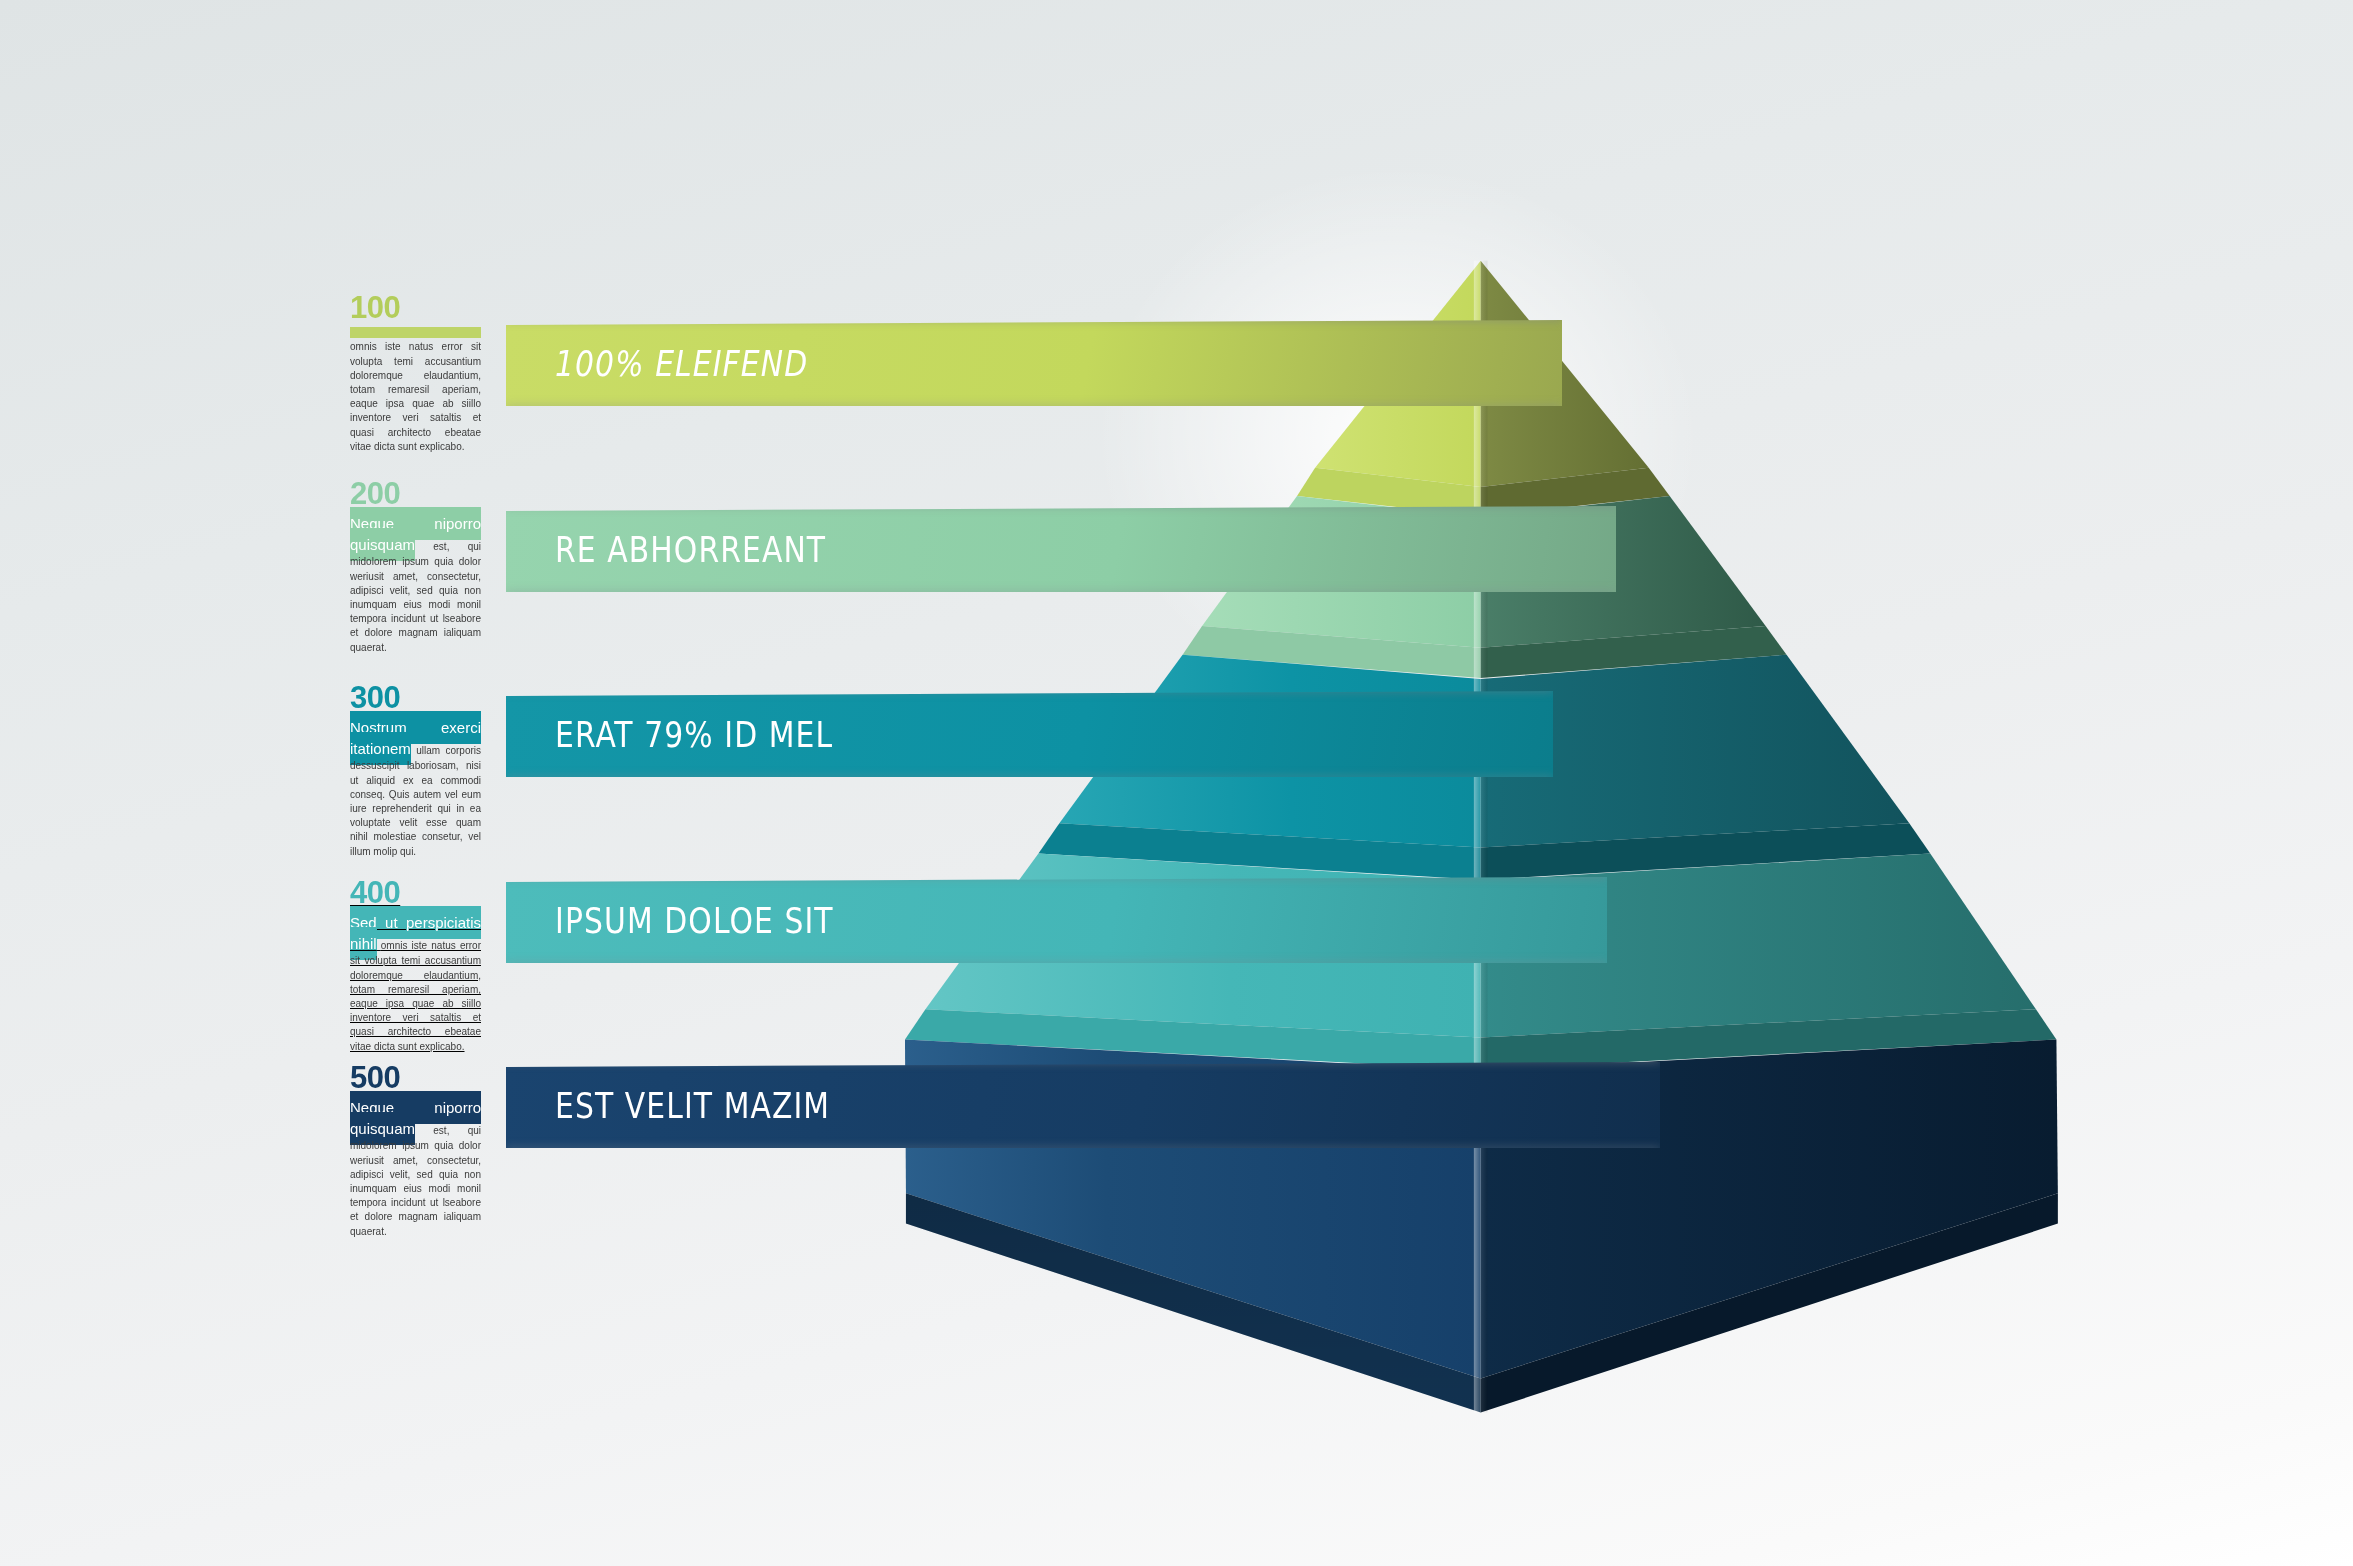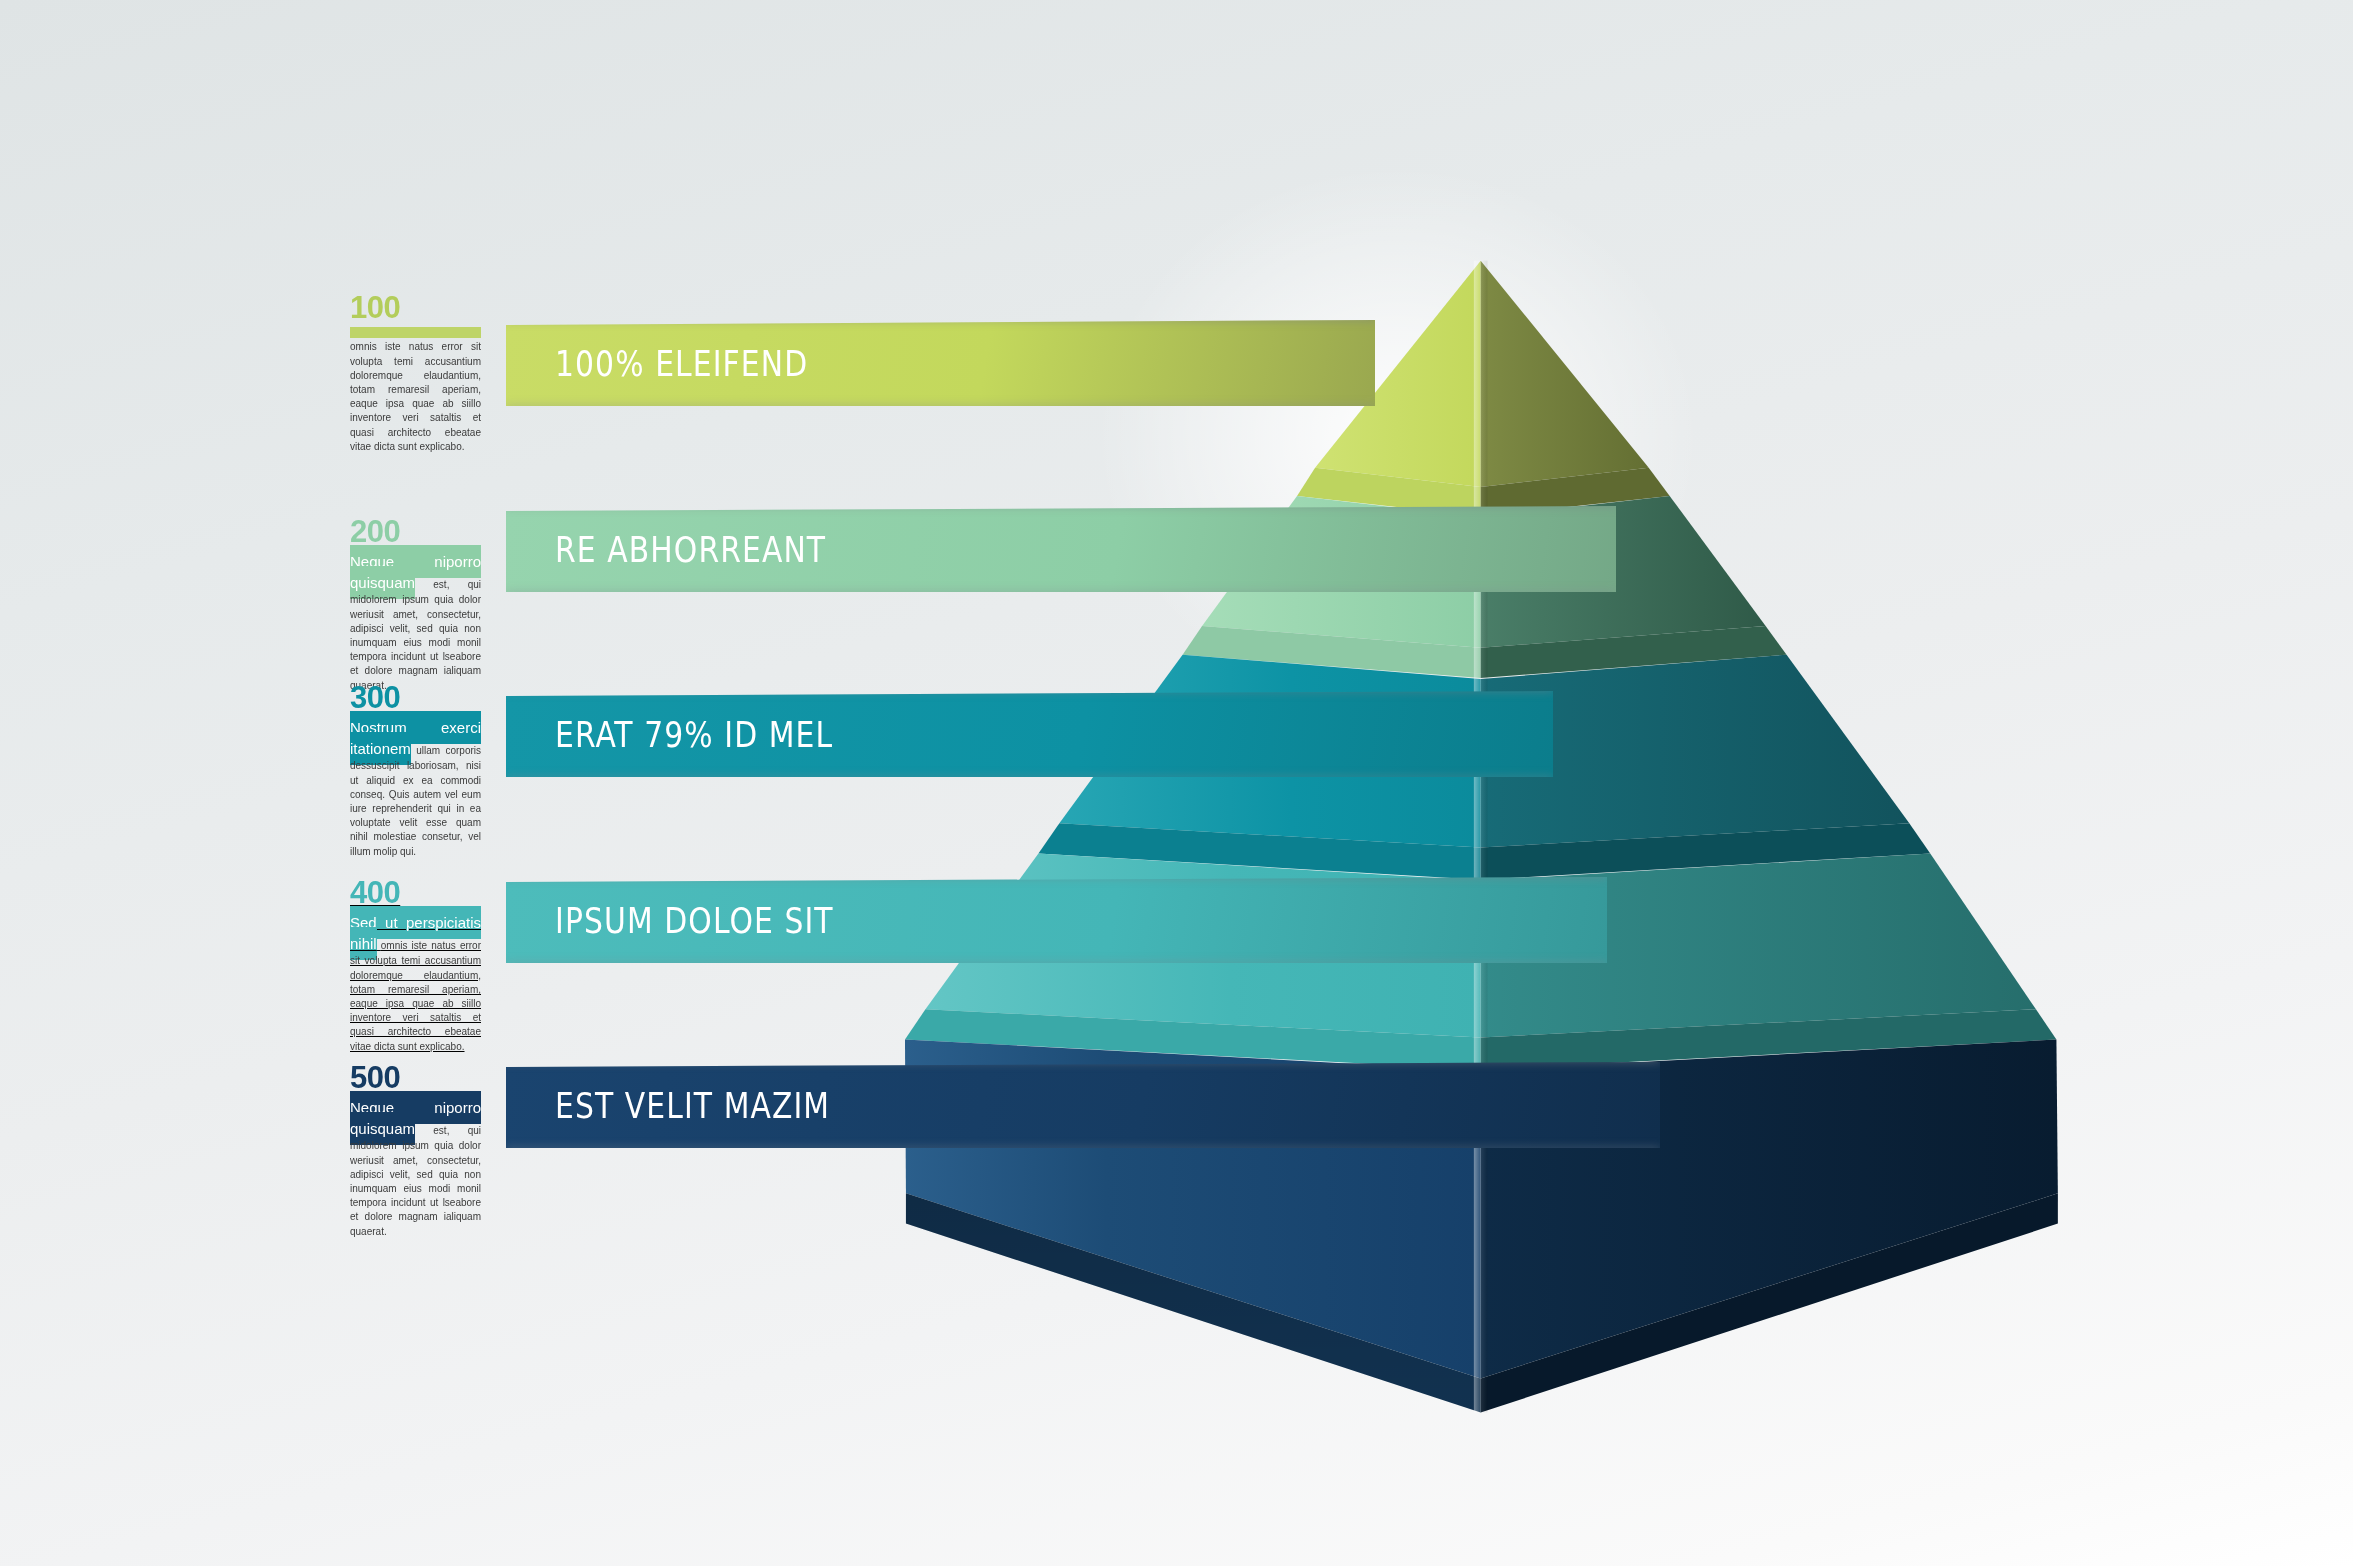--- a/index.html
+++ b/index.html
@@ -154,23 +154,23 @@
       <polygon points="4222,2134 3040,2198 3040,2830 4225,2450" fill="url(#gR5)"></polygon>
 
       <polygon points="1860,2450 3040,2830 3040,2900 1860,2512" fill="#123352"></polygon>
       <polygon points="4225,2450 3040,2830 3040,2900 4225,2512" fill="#07192b"></polygon>
       <polygon points="1860,2450 3040,2830 3040,2900 1860,2512" fill="url(#baseShade)" opacity=".55"></polygon>
     </g>
 
     <rect x="3026" y="535" width="28" height="2365" fill="url(#ridge)" opacity=".55"></rect>
   </svg>
 
-  <div class="banner" style="left:506px;top:320px;width:869px;
+  <div class="banner" style="left:506px;top:320px;width:1056px;
               background:linear-gradient(100deg,#c9dc66 0%,#c3d85c 55%,#9aa84f 100%);
-              clip-path:polygon(0 4.9px, 100% 0, 100% 100%, 0 100%);">
+              clip-path:polygon(0 4.9px, 100% 0, 100% 100%, 0 100%);font-style:italic;">
     <div class="banner-shadow"></div>
     <span class="banner-label">100% ELEIFEND</span>
     <div class="banner-underline"></div>
   </div>
 
   <div class="banner" style="left:506px;top:506px;width:1110px;
               background:linear-gradient(100deg,#96d4ae 0%,#8dcea6 55%,#74a887 100%);
               clip-path:polygon(0 4.9px, 100% 0, 100% 100%, 0 100%);">
     <div class="banner-shadow"></div>
     <span class="banner-label">RE ABHORREANT</span>
@@ -200,21 +200,21 @@
     <span class="banner-label">EST VELIT MAZIM</span>
     <div class="banner-underline"></div>
   </div>
 
   <div class="legend-block" style="top:292px;">
     <p class="legend-num" style="color:#b3cd5b;">100</p>
     <div class="legend-rule" style="background:#bed468;"></div>
     <p class="legend-body">omnis iste natus error sit volupta temi accusantium doloremque elaudantium, totam remaresil aperiam, eaque ipsa quae ab siillo inventore veri sataltis et quasi architecto ebeatae vitae dicta sunt explicabo.</p>
   </div>
 
-  <div class="legend-block" style="top:516px;">
+  <div class="legend-block" style="top:478px;">
     <p class="legend-num" style="color:#8dcea6;">200</p>
     <p class="legend-body" style="margin:0;">
       <span class="legend-hl" style="background:#8dcea6;">Neque niporro quisquam</span>
       <span>est, qui midolorem ipsum quia dolor weriusit amet, consectetur, adipisci velit, sed quia non inumquam eius modi monil tempora incidunt ut lseabore et dolore magnam ialiquam quaerat.</span>
     </p>
   </div>
 
   <div class="legend-block" style="top:682px;">
     <p class="legend-num" style="color:#0d91a3;">300</p>
     <p class="legend-body" style="margin:0;">

